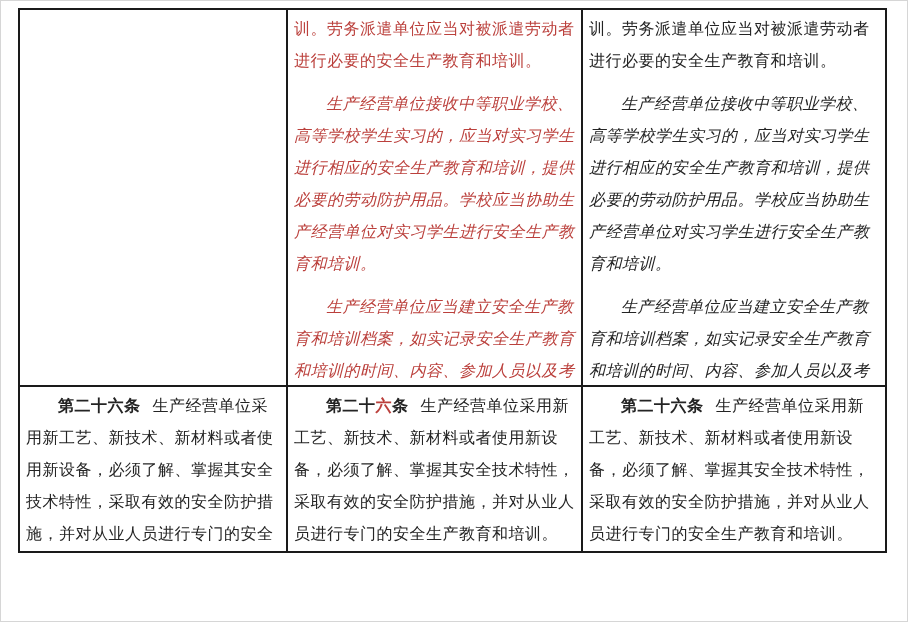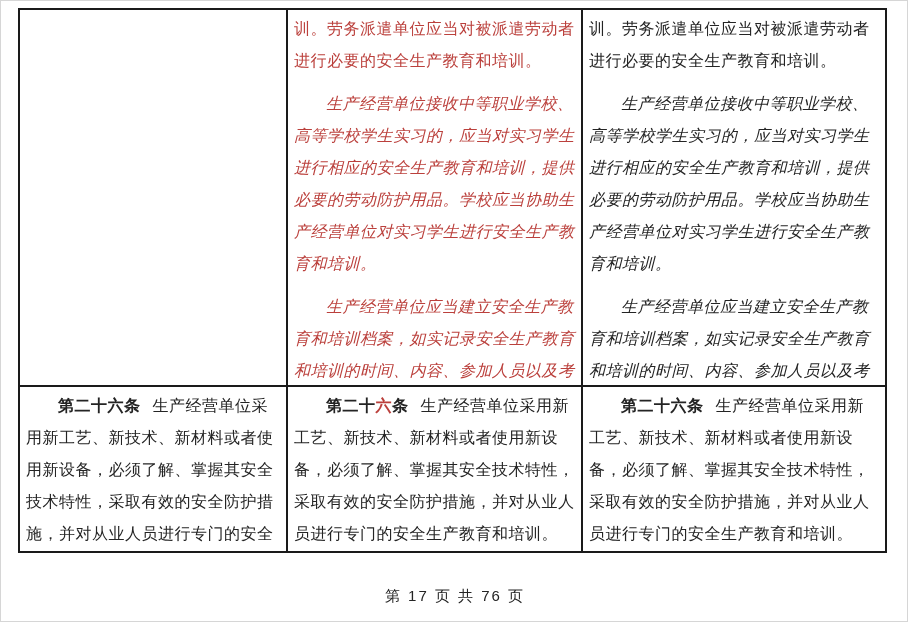--- a/index.html
+++ b/index.html
@@ -98,15 +98,14 @@
         <p class="indent"><span class="art">第二十</span><span class="art red-text">六</span><span class="art art-gap">条</span><span>生产经营单位采用新工艺、新技术、新材料或者使用新设备，必须了解、掌握其安全技术特性，采取有效的安全防护措施，并对从业人员进行专门的安全生产教育和培训。</span></p>
       </div>
 
       <div class="cell">
         <p class="indent"><span class="art art-gap">第二十六条</span><span>生产经营单位采用新工艺、新技术、新材料或者使用新设备，必须了解、掌握其安全技术特性，采取有效的安全防护措施，并对从业人员进行专门的安全生产教育和培训。</span></p>
       </div>
     </div>
 
   </div>
 
-  <div class="page-footer">第 17 页 共 76 页</div>
 
 </div>
 
 </body></html>

